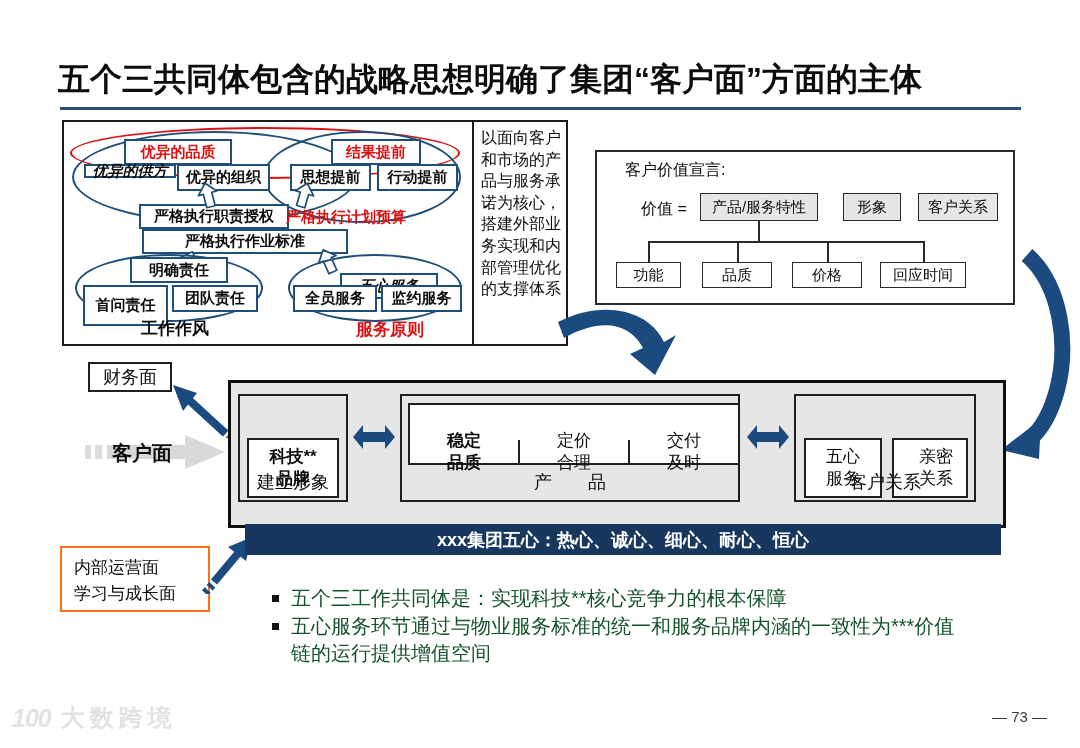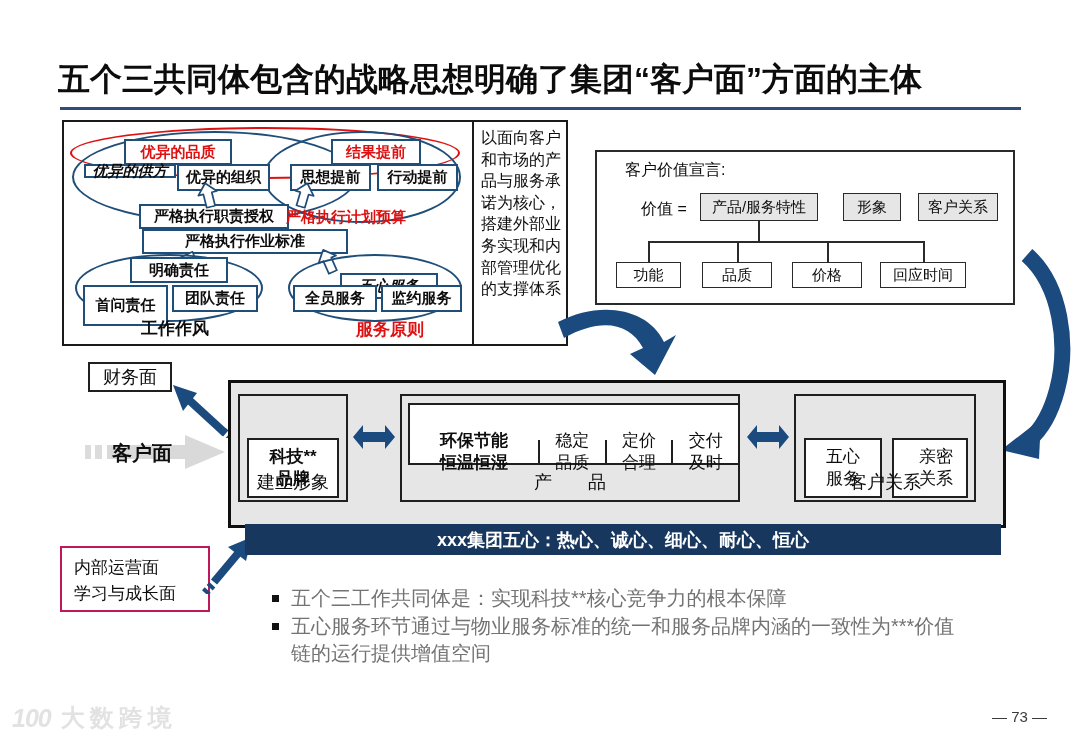--- a/index.html
+++ b/index.html
@@ -33,42 +33,42 @@
   .cv-frame{left:595px;top:150px;width:420px;height:155px;border:2px solid #2a2a2a;background:#fff;}
   .cv-title{left:625px;top:160px;font-size:16px;color:#0d0d0d;}
   .cv-eq{left:641px;top:199px;font-size:16px;color:#0d0d0d;}
   .cv-box{border:1.5px solid #2a2a2a;background:#e7e6e6;font-size:15px;color:#0d0d0d;}
   .cv-attr{border:1.5px solid #2a2a2a;background:#fff;font-size:15px;color:#0d0d0d;}
   .tree{background:#2a2a2a;}
 
   
   .persp-box{border:2px solid #1f1f1f;background:#fff;font-size:18px;color:#0d0d0d;}
   .persp-label{font-weight:bold;font-size:20px;color:#0d0d0d;}
-  .internal-box{left:60px;top:546px;width:150px;height:66px;border:2px solid #be185d;background:#fff;
+  .internal-box{left:60px;top:546px;width:150px;height:66px;border:2px solid #f97316;background:#fff;
     padding:7px 12px;font-size:17px;line-height:26px;color:#0d0d0d;}
 
   
   .main-frame{left:228px;top:380px;width:778px;height:148px;border:3px solid #0f0f0f;background:#e7e6e6;}
   .sub-frame{border:2px solid #1f1f1f;background:#e7e6e6;}
   .white-cell{border:2px solid #1f1f1f;background:#fff;font-size:17px;color:#0d0d0d;line-height:22px;}
   .white-cell.bold{font-weight:bold;}
   .sub-label{font-size:18px;color:#0d0d0d;}
   .cells-row{left:408px;top:403px;width:332px;height:62px;border:2px solid #1f1f1f;background:#fff;display:flex;}
   .cells-row .cell{display:flex;align-items:center;justify-content:center;text-align:center;
     font-size:17px;line-height:22px;color:#0d0d0d;border-left:2px solid #1f1f1f;}
   .cells-row .cell:first-child{border-left:none;font-weight:bold;}
 
   .banner{left:245px;top:524px;width:756px;height:31px;background:#17375e;color:#fff;
     font-weight:bold;font-size:18px;}
 
   
   .bullets{left:272px;top:585px;width:690px;}
   .bullet-item{display:flex;margin-bottom:1px;}
   .bullet-sq{flex:0 0 7px;width:7px;height:7px;background:#111;margin:10px 12px 0 0;}
-  .bullet-text{font-size:20px;line-height:27px;color:#737373;}
+  .bullet-text{font-size:20px;line-height:27px;color:#14532d;}
 
   
   .logo{left:12px;top:702px;display:flex;align-items:center;color:#e2e2e2;font-weight:bold;}
   .logo-icon{font-size:25px;font-style:italic;letter-spacing:-1px;margin-right:10px;}
   .logo-text{font-size:24px;letter-spacing:5px;}
   .page-num{left:992px;top:708px;font-size:15px;color:#3a3a3a;}
 </style>
 </head>
 <body>
 
@@ -180,22 +180,20 @@
 <div class="abs ctr white-cell bold pre" style="left:247px;top:403px;width:92px;height:60px;">科技**
 品牌</div>
 <div class="abs ctr sub-label" style="left:238px;top:470px;width:110px;">建立形象</div>
 
 <svg class="abs" style="left:352px;top:424px;" width="44" height="26" viewBox="0 0 44 26">
     <polygon points="11,1 11,8 33,8 33,1 43,13 33,25 33,18 11,18 11,25 1,13" fill="#1b4a7e"></polygon>
   </svg>
 
 <div class="abs sub-frame" style="left:400px;top:394px;width:340px;height:108px;"></div>
 <div class="abs cells-row">
-  <div class="cell pre" style="width:128px;">环保节能
-恒温恒湿</div>
   <div class="cell pre" style="flex:1;">稳定
 品质</div>
   <div class="cell pre" style="flex:1;">定价
 合理</div>
   <div class="cell pre" style="flex:1;">交付
 及时</div>
 </div>
 <div class="abs ctr sub-label" style="left:400px;top:470px;width:340px;">产　　品</div>
 
 <svg class="abs" style="left:746px;top:424px;" width="44" height="26" viewBox="0 0 44 26">

